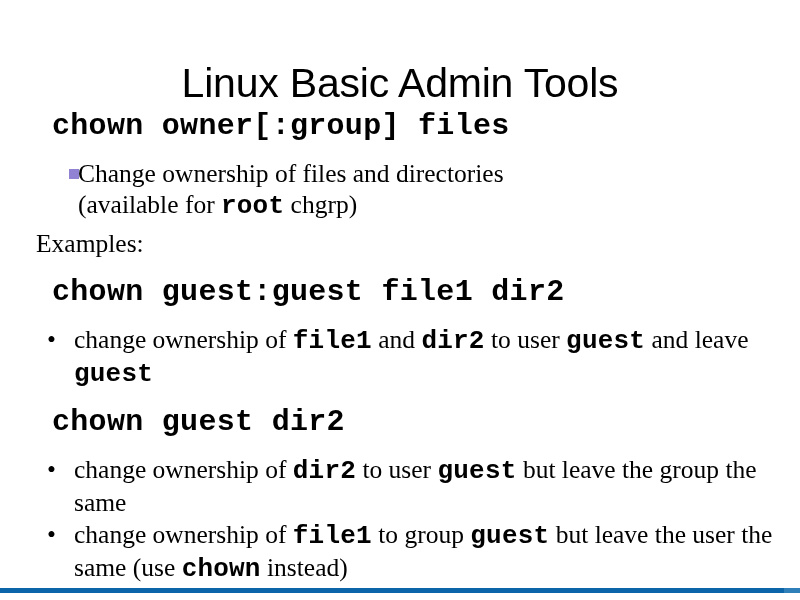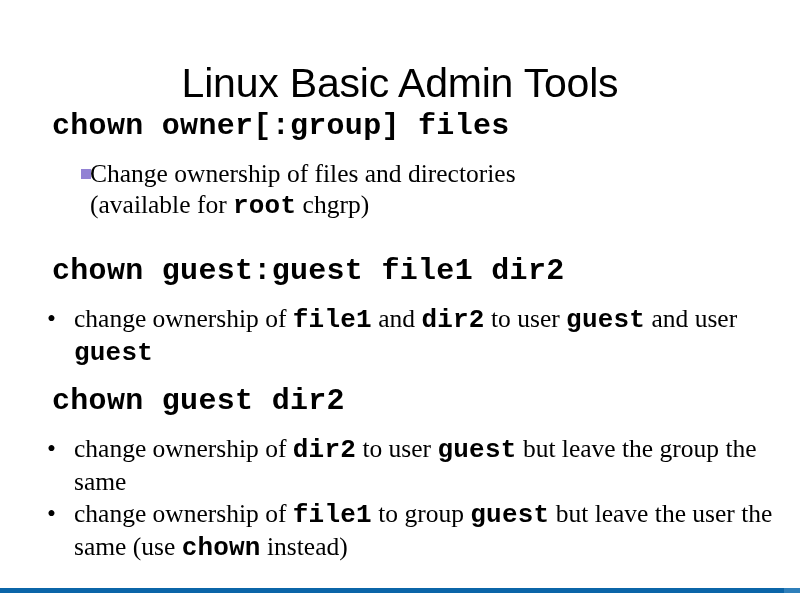--- a/index.html
+++ b/index.html
@@ -51,21 +51,21 @@
     line-height: 32px;
     letter-spacing: 0.3px;
     color: #000000;
     margin: 16px;
     white-space: pre;
   }
 
   
   .sq-item {
     position: relative;
-    margin: 12px;
+    margin: 0;
     padding-left: 40px;
     font-size: 25.5px;
     line-height: 31px;
     color: #000000;
   }
   .sq-item .sq-bullet {
     position: absolute;
     left: 33px;
     top: 11px;
     width: 10px;
@@ -146,25 +146,26 @@
       <span class="sq-bullet" style="background: rgb(146, 130, 212);"></span>
       <span class="sq-text">
         <span>Change ownership of files and directories</span>
         <br>
         <span>(available for </span><span class="mono">root</span><span> chgrp)</span>
       </span>
     </div>
 
     <div class="gap-a"></div>
 
+    <p class="plain-line">Examples:</p>
 
     <p class="cmd-line">chown guest:guest file1 dir2</p>
     <div class="dot-item">
       <span class="dot-bullet">•</span>
-      <span class="rich"><span>change ownership of </span><span class="mono">file1</span><span> and </span><span class="mono">dir2</span><span> to user </span><span class="mono">guest</span><span> and user </span><span class="mono">guest</span></span>
+      <span class="rich"><span>change ownership of </span><span class="mono">file1</span><span> and </span><span class="mono">dir2</span><span> to user </span><span class="mono">guest</span><span> and leave </span><span class="mono">guest</span></span>
     </div>
 
     <p class="cmd-line">chown guest dir2</p>
     <div class="dot-item">
       <span class="dot-bullet">•</span>
       <span class="rich"><span>change ownership of </span><span class="mono">dir2</span><span> to user </span><span class="mono">guest</span><span> but leave the group the same</span></span>
     </div>
 
     <div class="dot-item">
       <span class="dot-bullet">•</span>

